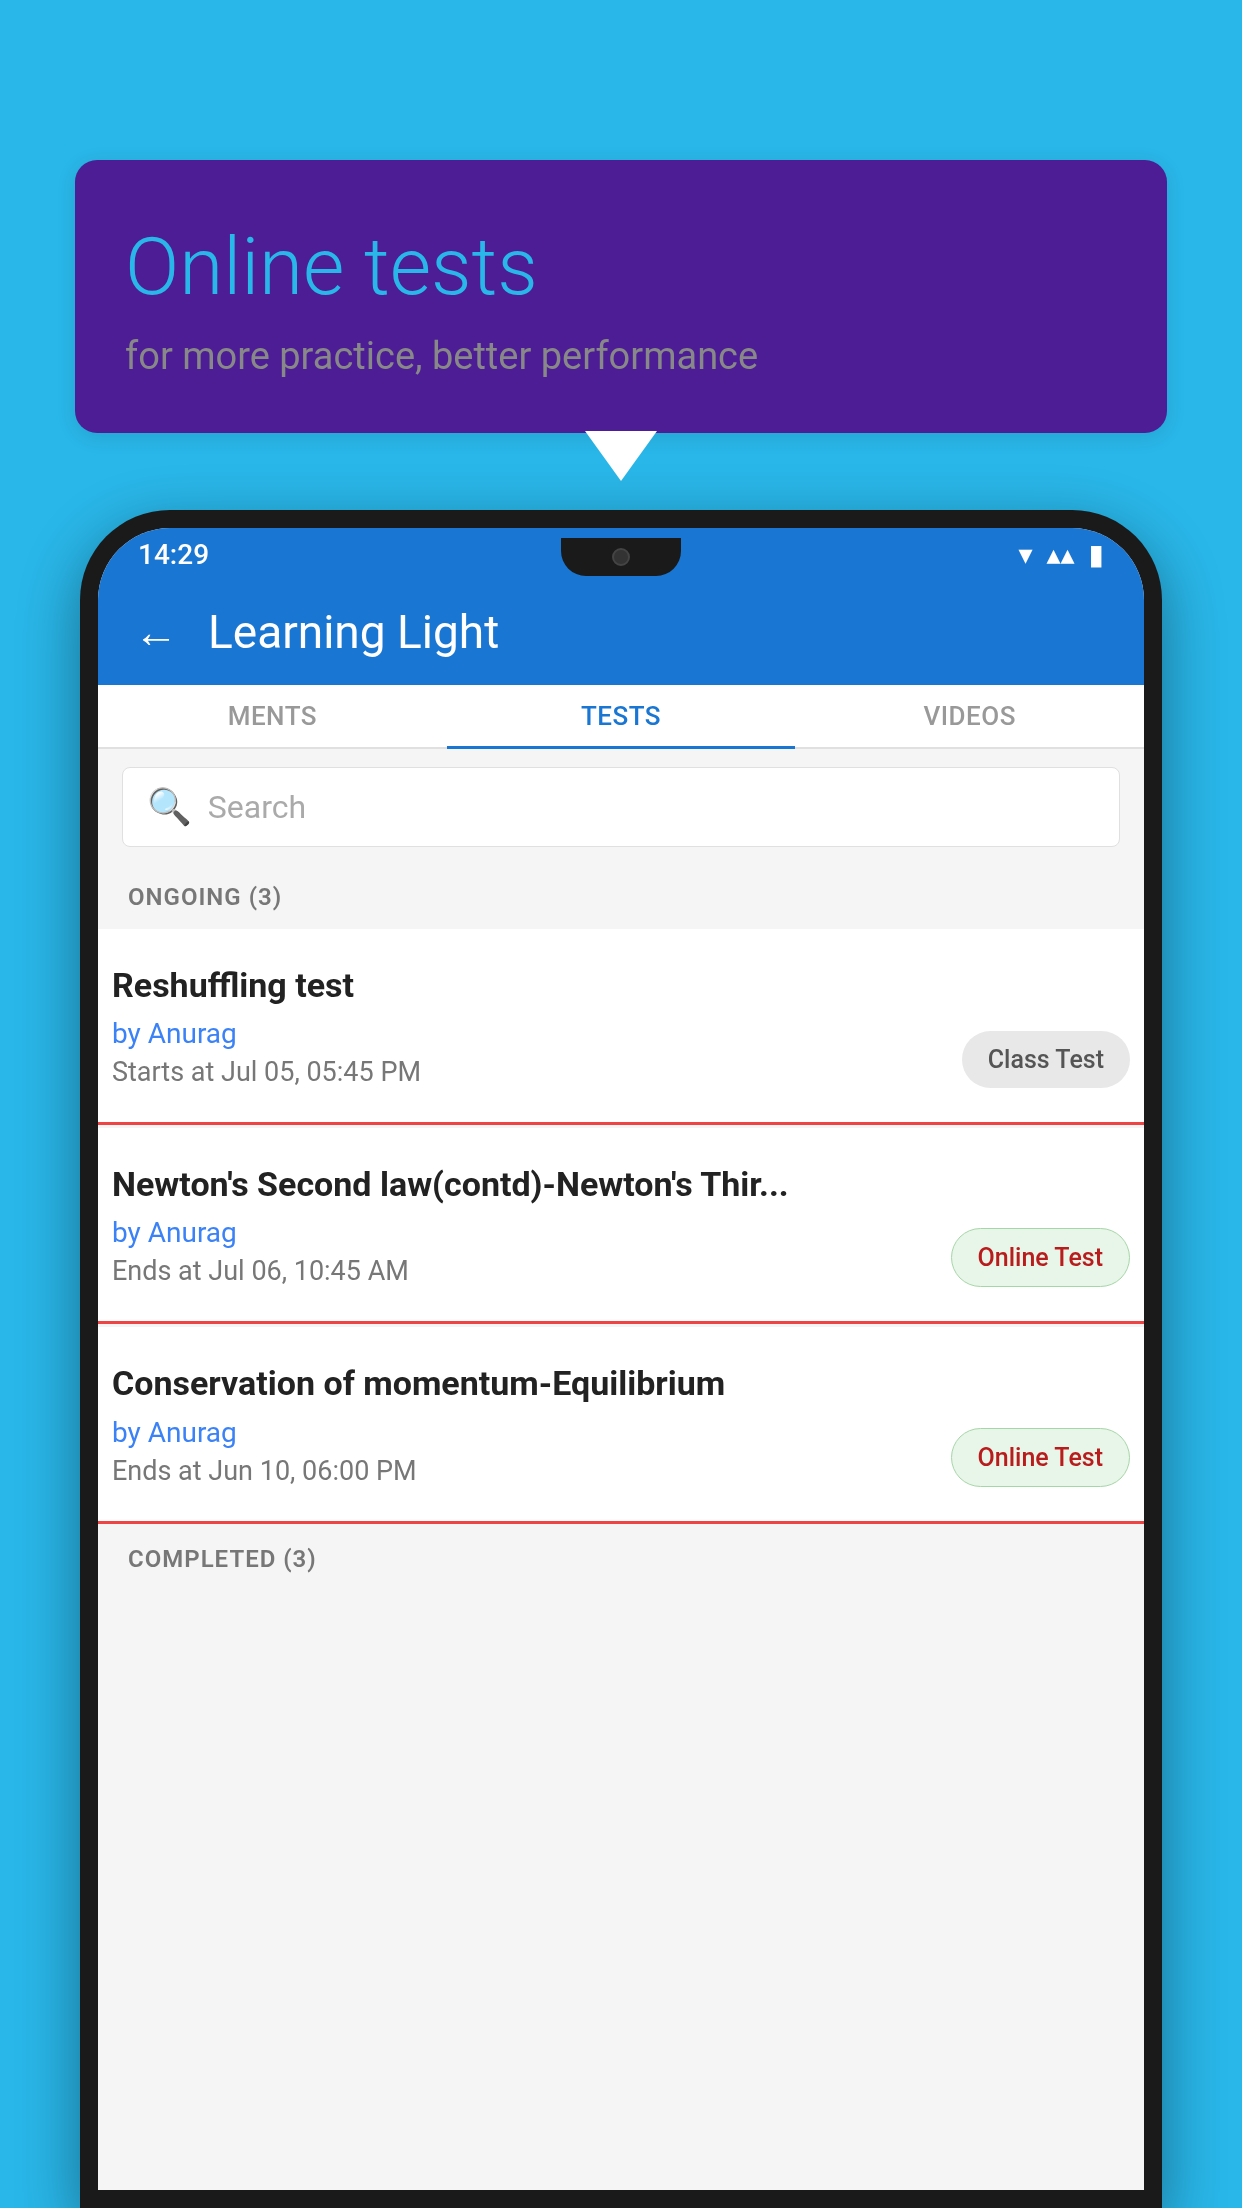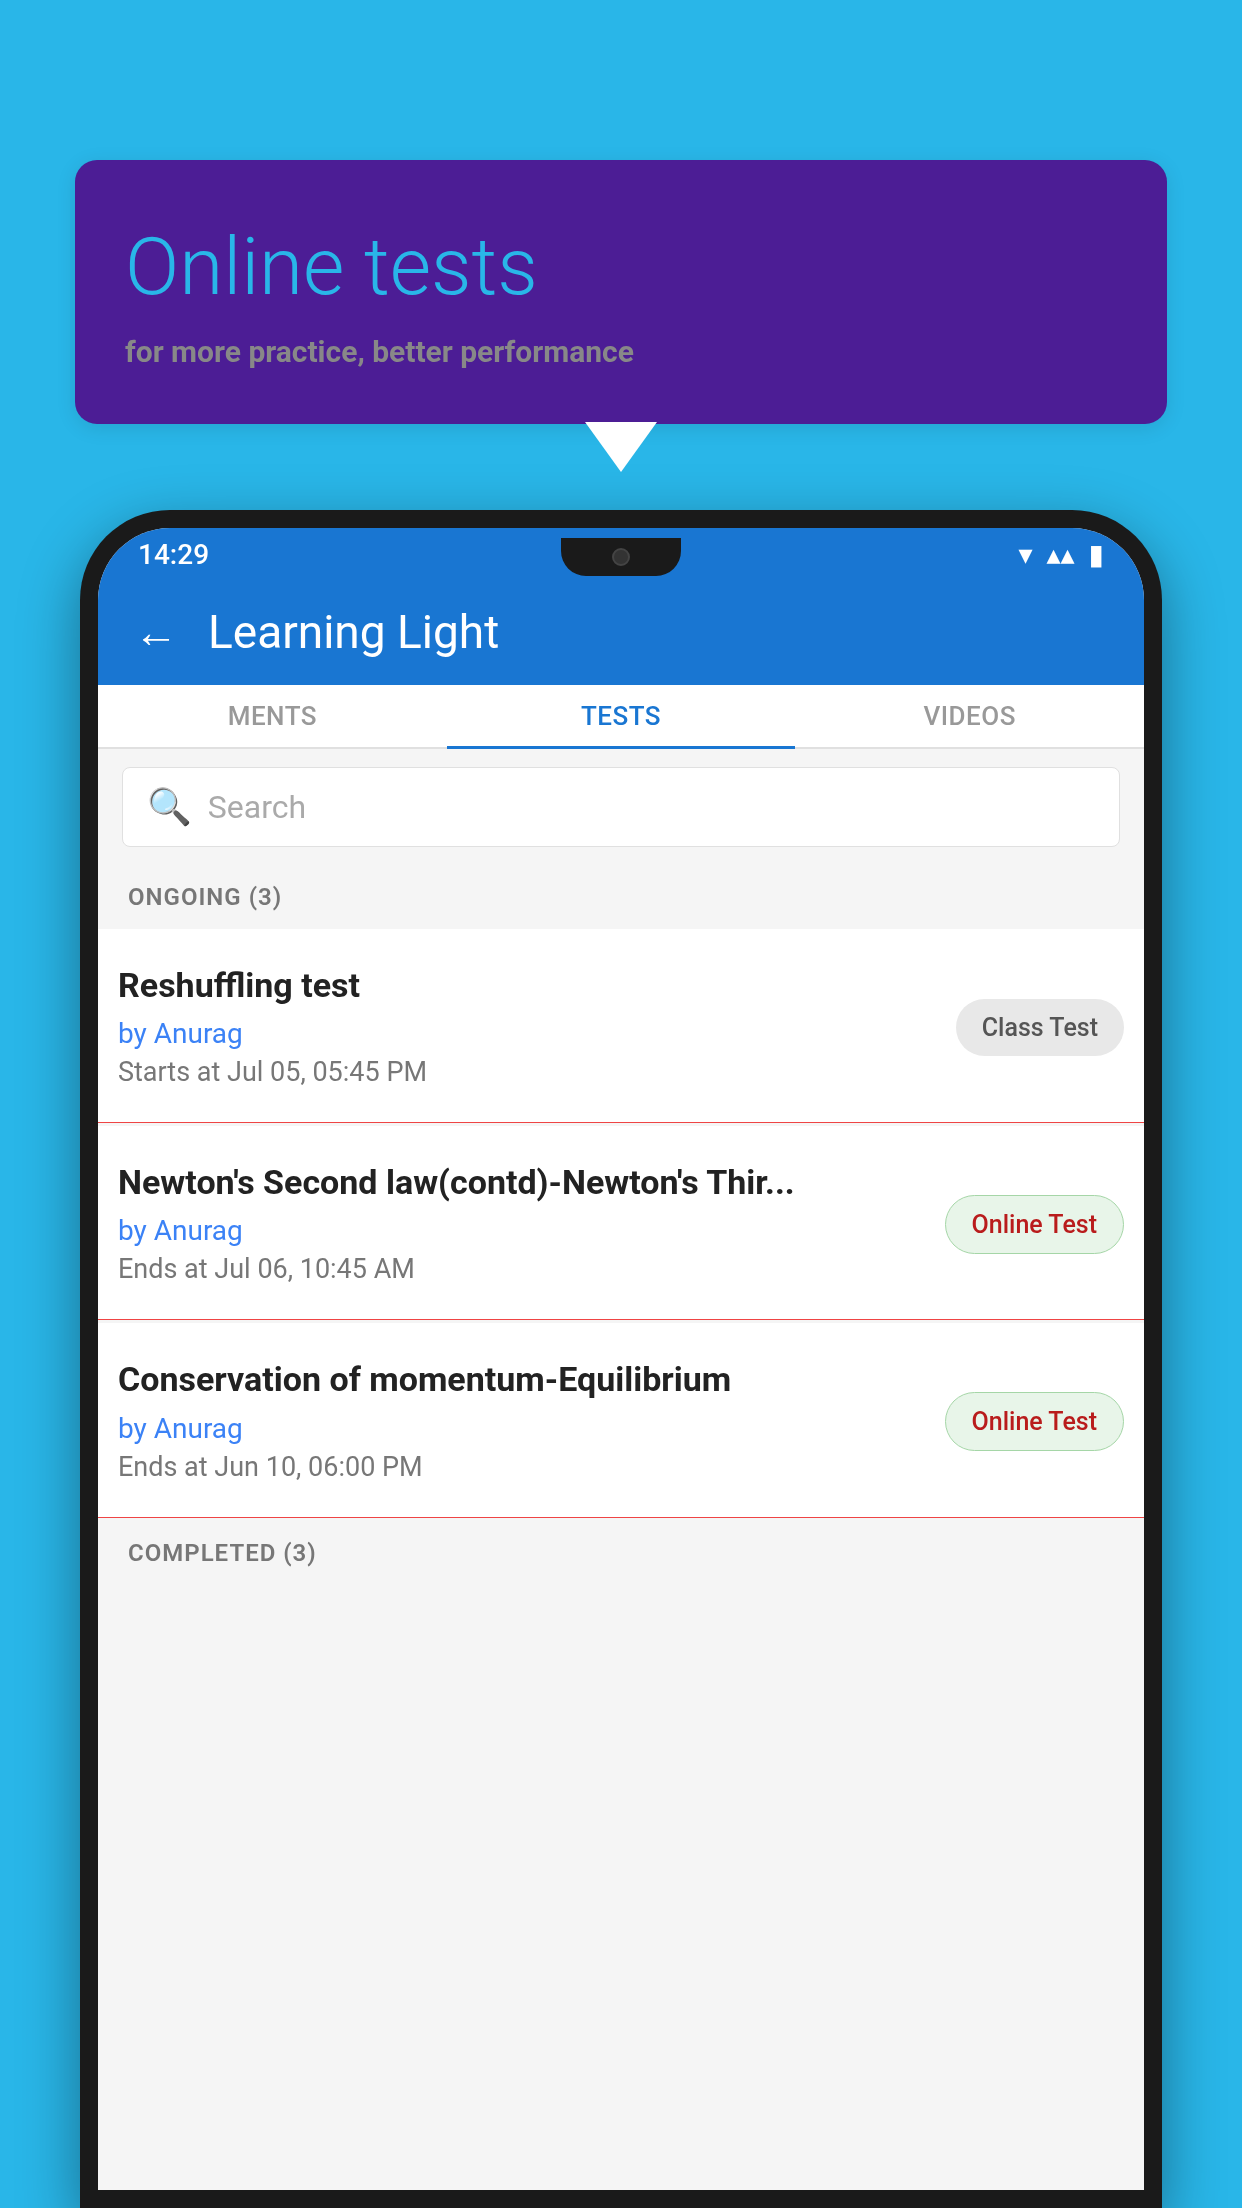--- a/index.html
+++ b/index.html
@@ -45,23 +45,23 @@
     }
 
     .bubble-title {
       font-size: 80px;
       color: #29b6e8;
       font-weight: 300;
       margin-bottom: 20px;
     }
 
     .bubble-subtitle {
-      font-size: 30px;
+      font-size: 38px;
       color: #888;
-      font-weight: 700;
+      font-weight: 400;
     }
 
     
     .phone-frame {
       position: absolute;
       top: 510px;
       left: 80px;
       right: 80px;
       bottom: 0px;
       background: #1a1a1a;
@@ -194,25 +194,25 @@
       font-size: 24px;
       font-weight: 600;
       color: #777;
       letter-spacing: 1px;
       background: #f5f5f5;
     }
 
     .test-item {
       background: white;
       margin-bottom: 3px;
-      padding: 34px 20px;
+      padding: 34px 14px;
       display: flex;
       justify-content: space-between;
-      align-items: center;
-      border-bottom: 1px solid #ef4444;
+      align-items: flex-end;
+      border-bottom: 3px solid #ef4444;
     }
 
     .test-info {
       flex: 1;
       margin-right: 20px;
     }
 
     .test-title {
       font-size: 34px;
       font-weight: 700;

